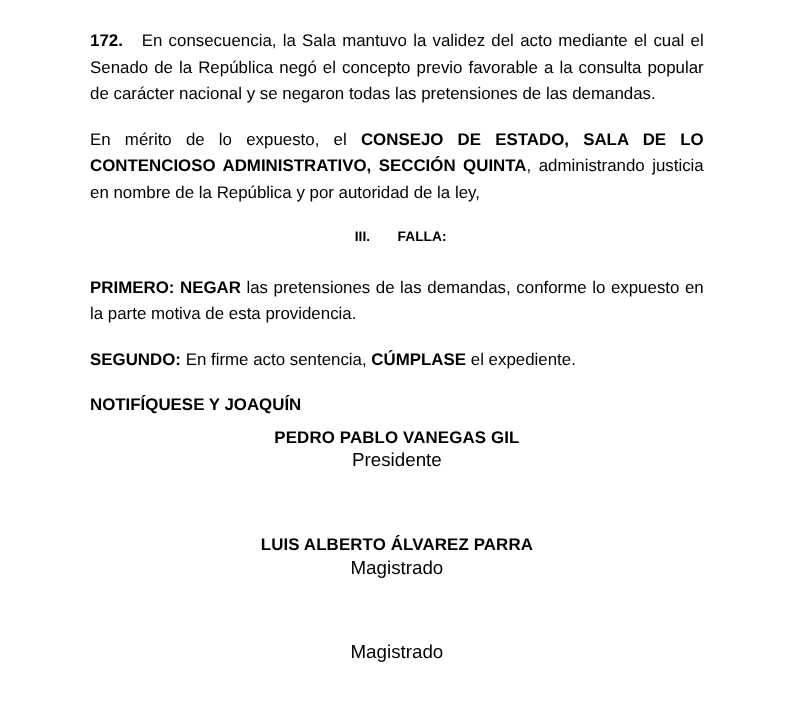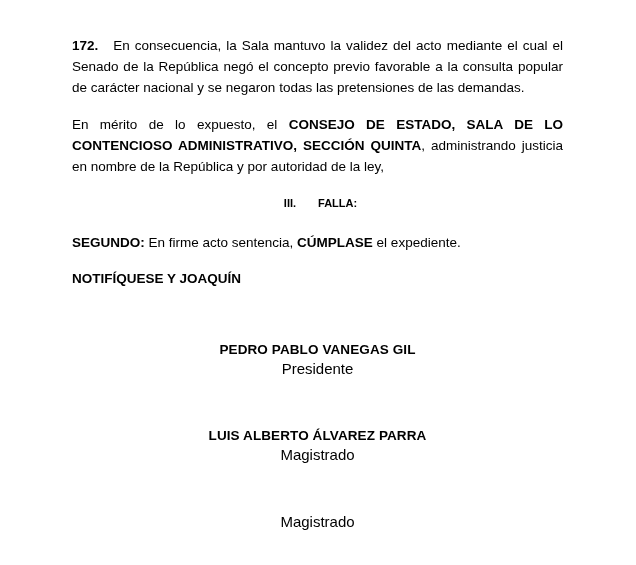--- a/index.html
+++ b/index.html
@@ -22,21 +22,21 @@
     position: relative;
     width: 636px;
     height: 565px;
     background: #ffffff;
   }
 
   
   .content {
     position: absolute;
     left: 72px;
-    top: 35px;
+    top: 22px;
     width: 491px;
   }
 
   .para {
     font-size: 13.5px;
     line-height: 21px;
     text-align: justify;
     text-justify: inter-word;
     margin: 0 0 16px 0;
     word-spacing: 0;
@@ -112,20 +112,21 @@
 <div class="page">
 
   <div class="content">
 
     <p class="para"><span class="b">172.</span>&nbsp;&nbsp; <span>En consecuencia, la Sala mantuvo la validez del acto mediante el cual el Senado de la República negó el concepto previo favorable a la consulta popular de carácter nacional y se negaron todas las pretensiones de las demandas.</span></p>
 
     <p class="para"><span>En mérito de lo expuesto, el </span><b>CONSEJO DE ESTADO, SALA DE LO CONTENCIOSO ADMINISTRATIVO, SECCIÓN QUINTA</b><span>, administrando justicia en nombre de la República y por autoridad de la ley,</span></p>
 
     <p class="section-heading"><span class="numeral">III.</span><span>FALLA:</span></p>
 
+    <p class="para"><b>PRIMERO: NEGAR</b><span> las pretensiones de las demandas, conforme lo expuesto en la parte motiva de esta providencia.</span></p>
 
     <p class="para para-tight"><b>SEGUNDO:</b><span> En firme acto sentencia, </span><b>CÚMPLASE</b><span> el expediente.</span></p>
 
     <p class="notify-line">NOTIFÍQUESE Y JOAQUÍN</p>
 
   </div>
 
   <div class="signatures">
 
     <div class="sig-block">

